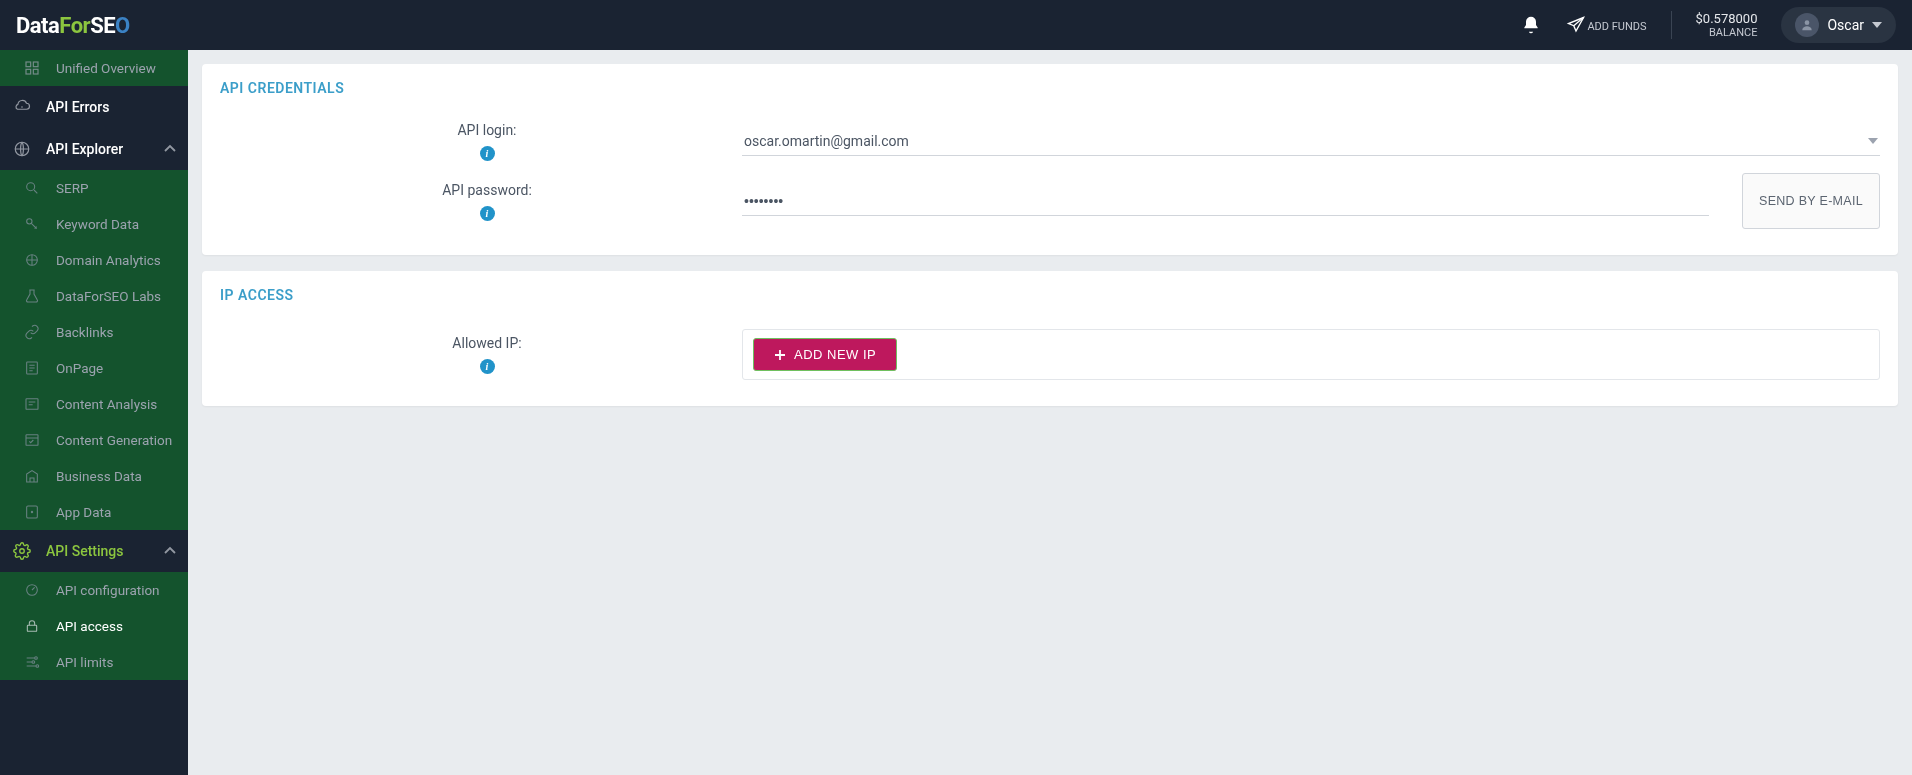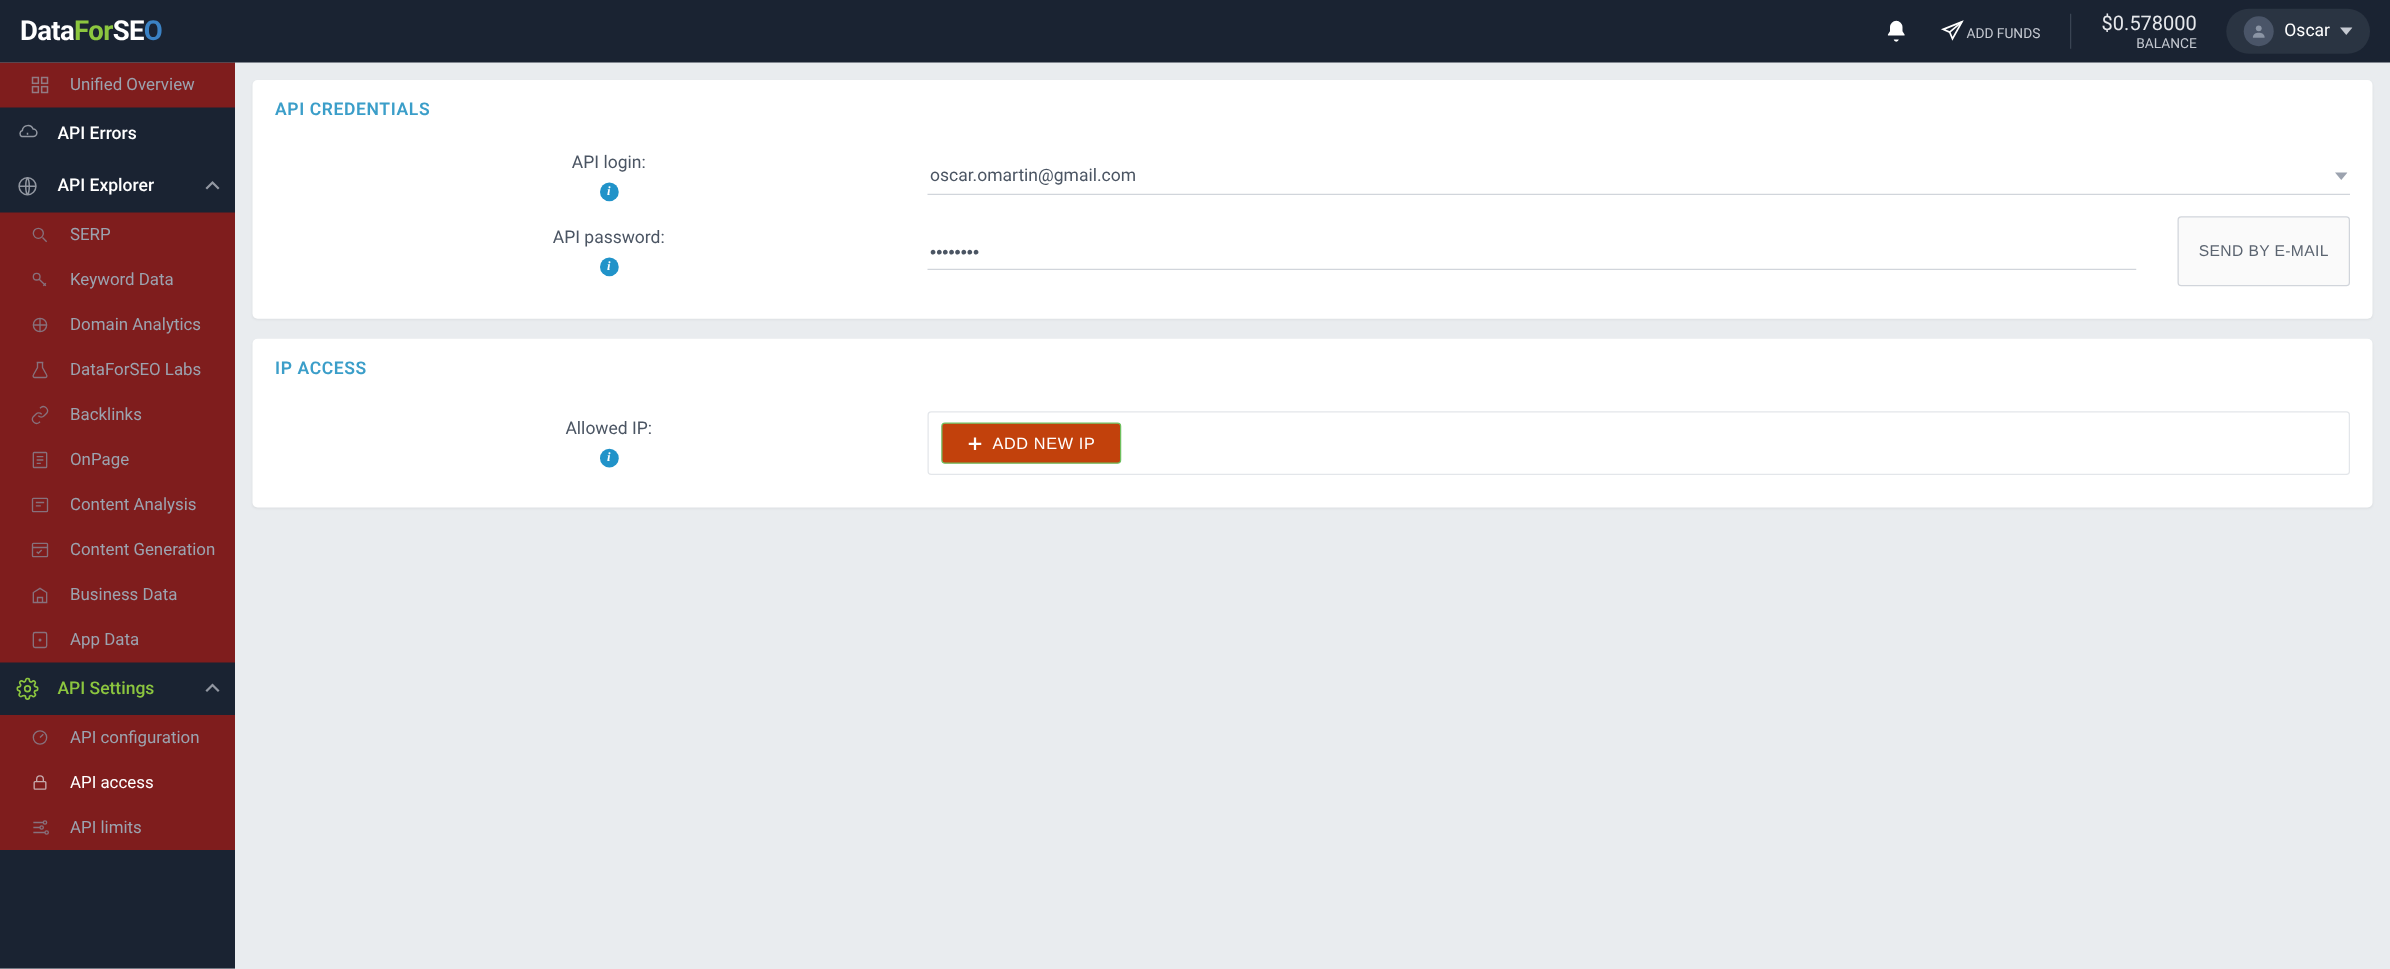--- a/index.html
+++ b/index.html
@@ -10,54 +10,54 @@
 .logo .l1 { color: #fff; }
 .logo .l2 { color: #8cc63f; }
 .logo .l3 { color: #fff; }
 .logo .l4 { color: #3b82c4; }
 .topbar-right { margin-left: auto; display: flex; align-items: center; gap: 24px; }
 .bell-icon, .plane-icon { color: #fff; cursor: pointer; }
 .add-funds { display: flex; flex-direction: row; align-items: center; cursor: pointer; }
 .add-funds-label { font-size: 11px; color: #c5c9d1; margin-top: 2px; }
 .divider-v { width: 1px; height: 28px; background: #3a4453; }
 .balance { text-align: right; }
-.balance-amount { font-size: 16px; color: #e5e7eb; }
+.balance-amount { font-size: 13px; color: #e5e7eb; }
 .balance-label { font-size: 11px; color: #c5c9d1; }
 .user-menu { display: flex; align-items: center; gap: 8px; background: #2a3442; padding: 6px 14px; border-radius: 20px; cursor: pointer; }
 .avatar-circle { width: 24px; height: 24px; border-radius: 50%; background: #4a5568; display: flex; align-items: center; justify-content: center; }
 .user-name { font-size: 14px; color: #fff; }
 
 .layout { display: flex; height: calc(100vh - 50px); }
 
 .sidebar { width: 188px; background: #1a2332; overflow-y: auto; }
 .sidebar::-webkit-scrollbar { width: 6px; }
 .sidebar::-webkit-scrollbar-thumb { background: #3a4453; }
 .side-item { display: flex; align-items: center; gap: 14px; padding: 10px 12px; color: #c5c9d1; font-size: 14px; cursor: pointer; }
 .side-item .side-icon { width: 20px; display: flex; justify-content: center; opacity: 0.7; }
 .side-item.top-level { font-weight: 500; color: #fff; padding: 12px 12px; }
 .side-item.sub { padding-left: 22px; font-size: 13.5px; }
 .side-item.sub .label { color: #9ca3af; }
 .side-item.sub.selected .label { color: #fff; }
 .side-item.section-active { color: #8cc63f; }
 .side-item.section-active .side-icon { opacity: 1; color: #8cc63f; }
-.side-group-dark { background: #7f1d1d; }
+.side-group-dark { background: #14532d; }
 .side-item .chev { margin-left: auto; opacity: 0.7; }
 
 .main { flex: 1; padding: 14px 14px; overflow-y: auto; }
 .card { background: #fff; border-radius: 4px; padding: 16px 18px 20px; margin-bottom: 16px; box-shadow: 0 1px 2px rgba(0,0,0,0.05); }
 .card-title { color: #3b9ec9; font-size: 14px; font-weight: 600; letter-spacing: 0.5px; margin-bottom: 20px; }
 .field-row { display: flex; align-items: center; padding: 6px 0 6px 12px; }
 .field-label-wrap { width: 510px; display: flex; align-items: center; gap: 8px; flex-direction: column; }
 .field-label { font-size: 14px; color: #4b5563; }
 .info-icon { width: 15px; height: 15px; border-radius: 50%; background: #2193c9; color: #fff; font-size: 10px; font-weight: bold; display: inline-flex; align-items: center; justify-content: center; cursor: pointer; font-style: italic; font-family: serif;}
 .field-value-wrap { flex: 1; display: flex; align-items: center; gap: 12px; }
 .field-input { flex: 1; border: none; border-bottom: 1px solid #d1d5db; padding: 6px 2px; font-size: 14px; color: #4b5563; background: transparent; outline: none; gap: 13px; }
 .field-select { display: flex; align-items: center; justify-content: space-between; }
 .btn-outline { border: 1px solid #d1d5db; background: #fafafa; color: #5b6470; padding: 20px 16px; font-size: 12.5px; letter-spacing: 0.3px; cursor: pointer; border-radius: 3px; margin-left: 21px; }
-.btn-green { border: 1px solid #6fbf5f; background: #c2410c; color: #fff; padding: 8px 20px; font-size: 13px; letter-spacing: 0.5px; cursor: pointer; border-radius: 3px; display: inline-flex; align-items: center; gap: 8px; }
+.btn-green { border: 1px solid #6fbf5f; background: #be185d; color: #fff; padding: 8px 20px; font-size: 13px; letter-spacing: 0.5px; cursor: pointer; border-radius: 3px; display: inline-flex; align-items: center; gap: 8px; }
 .ip-box { flex: 1; border: 1px solid #e3e6ea; border-radius: 3px; padding: 8px 10px; }
 svg { display: block; }
 </style>
 </head>
 <body>
 
 <div class="topbar">
   <div class="logo">
     <span class="l1">Data</span><span class="l2">For</span><span class="l3">SE</span><span class="l4">O</span>
   </div>

